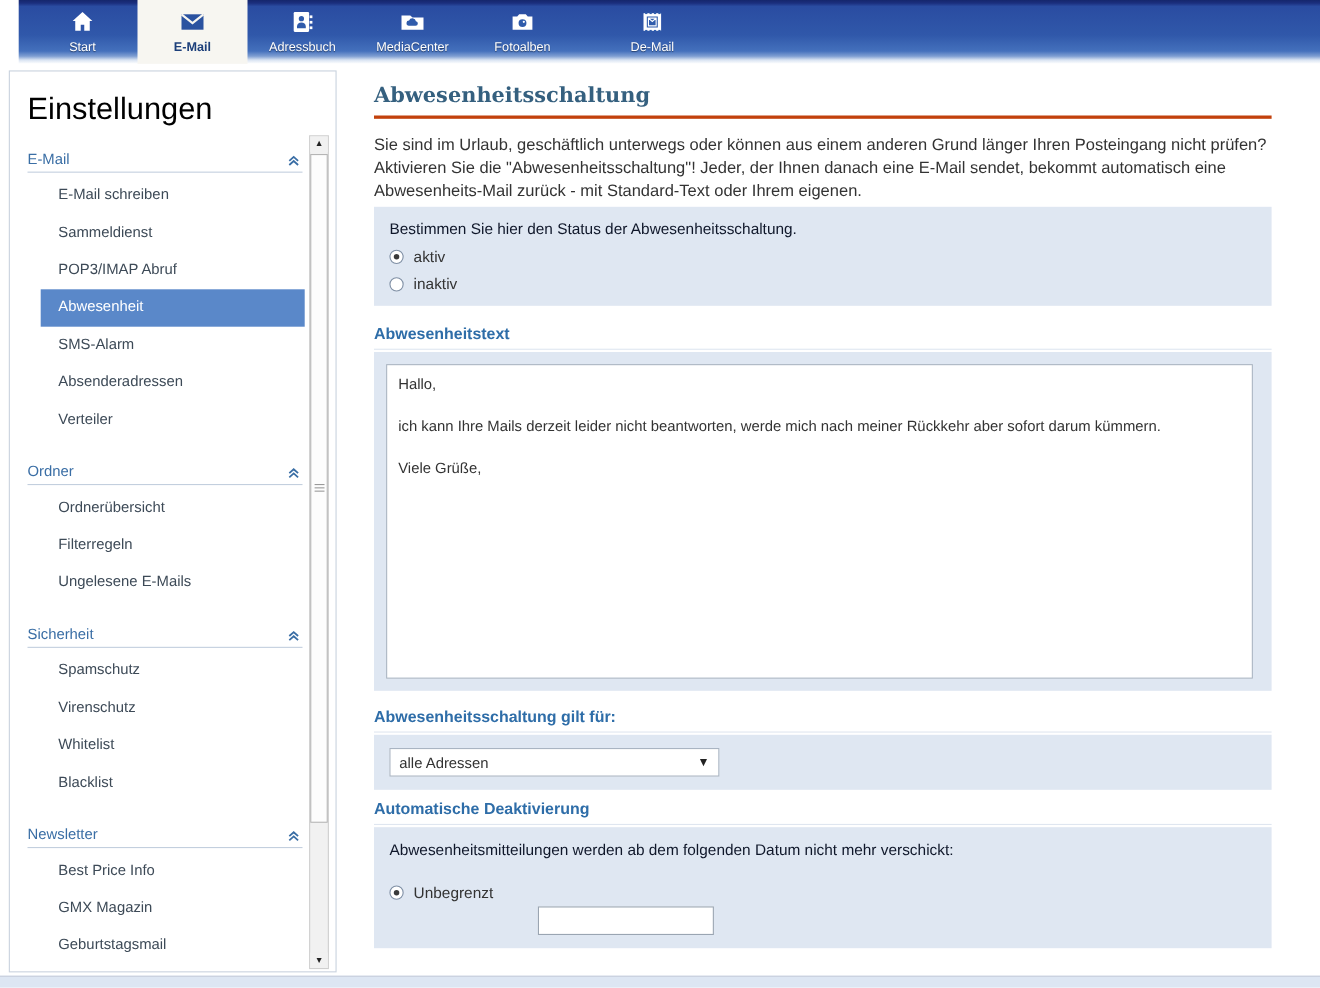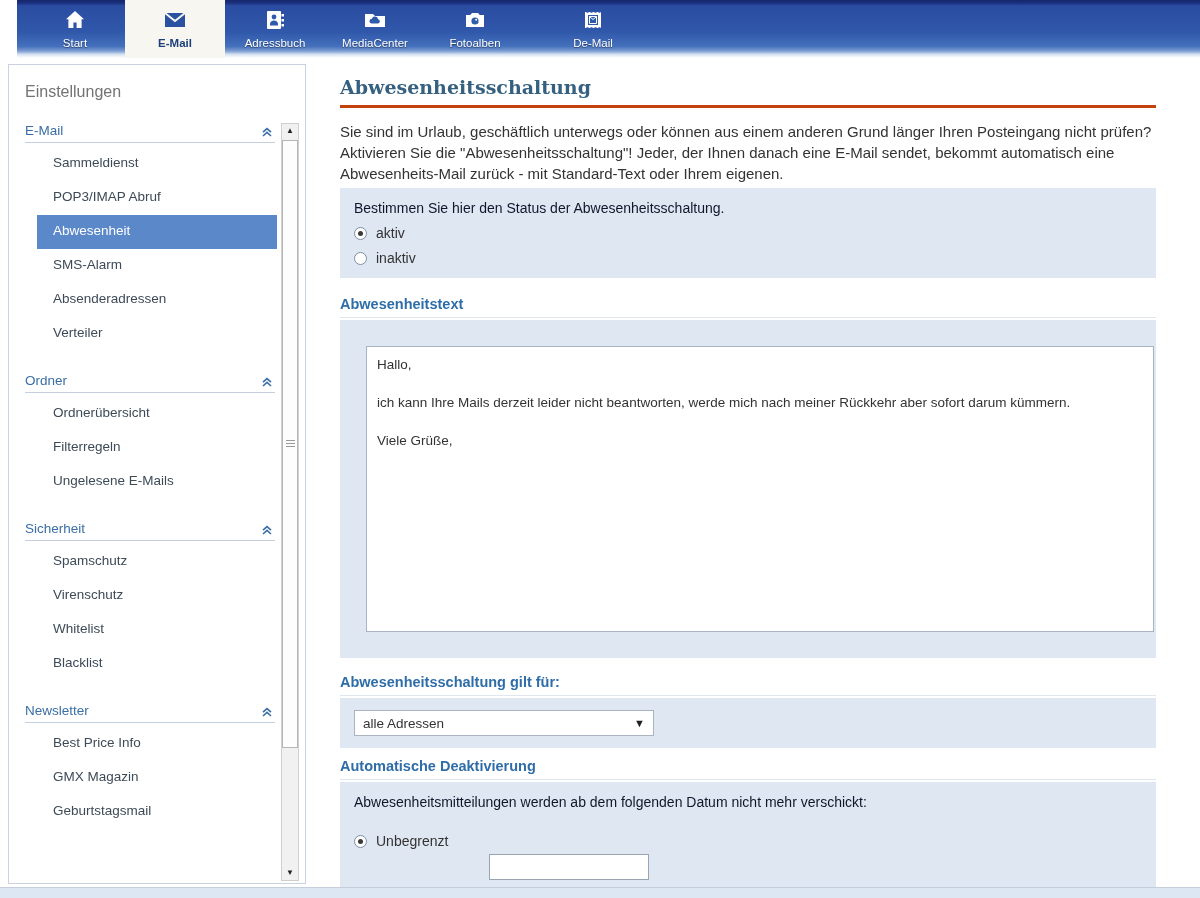--- a/index.html
+++ b/index.html
@@ -25,21 +25,21 @@
   .tab.active { background:#f7f6f1; color:#1c3f7a; }
   .tab.active .tablabel { text-shadow:none; font-weight:bold; }
   .tabicon { width:28px; height:26px; display:flex; align-items:center; justify-content:center; }
   .tabicon svg { width:26px; height:24px; }
 
   
   .sidebar {
     position:absolute; left:8px; top:64px; width:298px; height:820px;
     background:#fff; border:1px solid #c9d2de; overflow:hidden;
   }
-  .sb-title { font-size:16px; color:#737373; margin:18px 0 14px 16px; }
+  .sb-title { font-size:28px; color:#000000; margin:18px 0 14px 16px; }
   .sb-section { margin-left:16px; width:250px; }
   .sec-head {
     display:flex; justify-content:space-between; align-items:flex-end;
     color:#3a6ea5; font-size:13.5px; padding-bottom:4px;
     border-bottom:1px solid #c3cfde; margin-top:22px;
   }
   .sb-section:first-of-type .sec-head { margin-top:6px; }
   .collapse { width:14px; height:12px; cursor:pointer; }
   .collapse svg { width:12px; height:12px; }
   .sb-items { list-style:none; margin:4px 0 0 0; padding:0 0 0 12px; }
@@ -204,20 +204,21 @@
     <div class="sec-head">
       <span>E-Mail</span>
       <span class="collapse">
         <svg viewBox="0 0 12 12" fill="none" stroke="#3a6ea5" stroke-width="1.6">
             <path d="M2 6.2 6 2.6l4 3.6"></path>
             <path d="M2 10 6 6.4l4 3.6"></path>
           </svg>
       </span>
     </div>
     <ul class="sb-items">
+      <li>E-Mail schreiben</li>
       <li>Sammeldienst</li>
       <li>POP3/IMAP Abruf</li>
       <li class="selected">Abwesenheit</li>
       <li>SMS-Alarm</li>
       <li>Absenderadressen</li>
       <li>Verteiler</li>
     </ul>
   </div>
 
   <div class="sb-section">
@@ -297,21 +298,21 @@
       <span class="radio checked"></span>
       <span>aktiv</span>
     </label>
     <label class="radio-row">
       <span class="radio"></span>
       <span>inaktiv</span>
     </label>
   </div>
 
   <h2 class="sec" style="margin-top:18px;">Abwesenheitstext</h2>
-  <div class="bluebox" style="padding:26px;">
+  <div class="bluebox" style="padding:11px;">
     <textarea class="absence" spellcheck="false" style="">Hallo,
 
 ich kann Ihre Mails derzeit leider nicht beantworten, werde mich nach meiner Rückkehr aber sofort darum kümmern.
 
 Viele Grüße,</textarea>
   </div>
 
   <h2 class="sec" style="margin-top:16px;">Abwesenheitsschaltung gilt für:</h2>
   <div class="bluebox">
     <div class="select">

